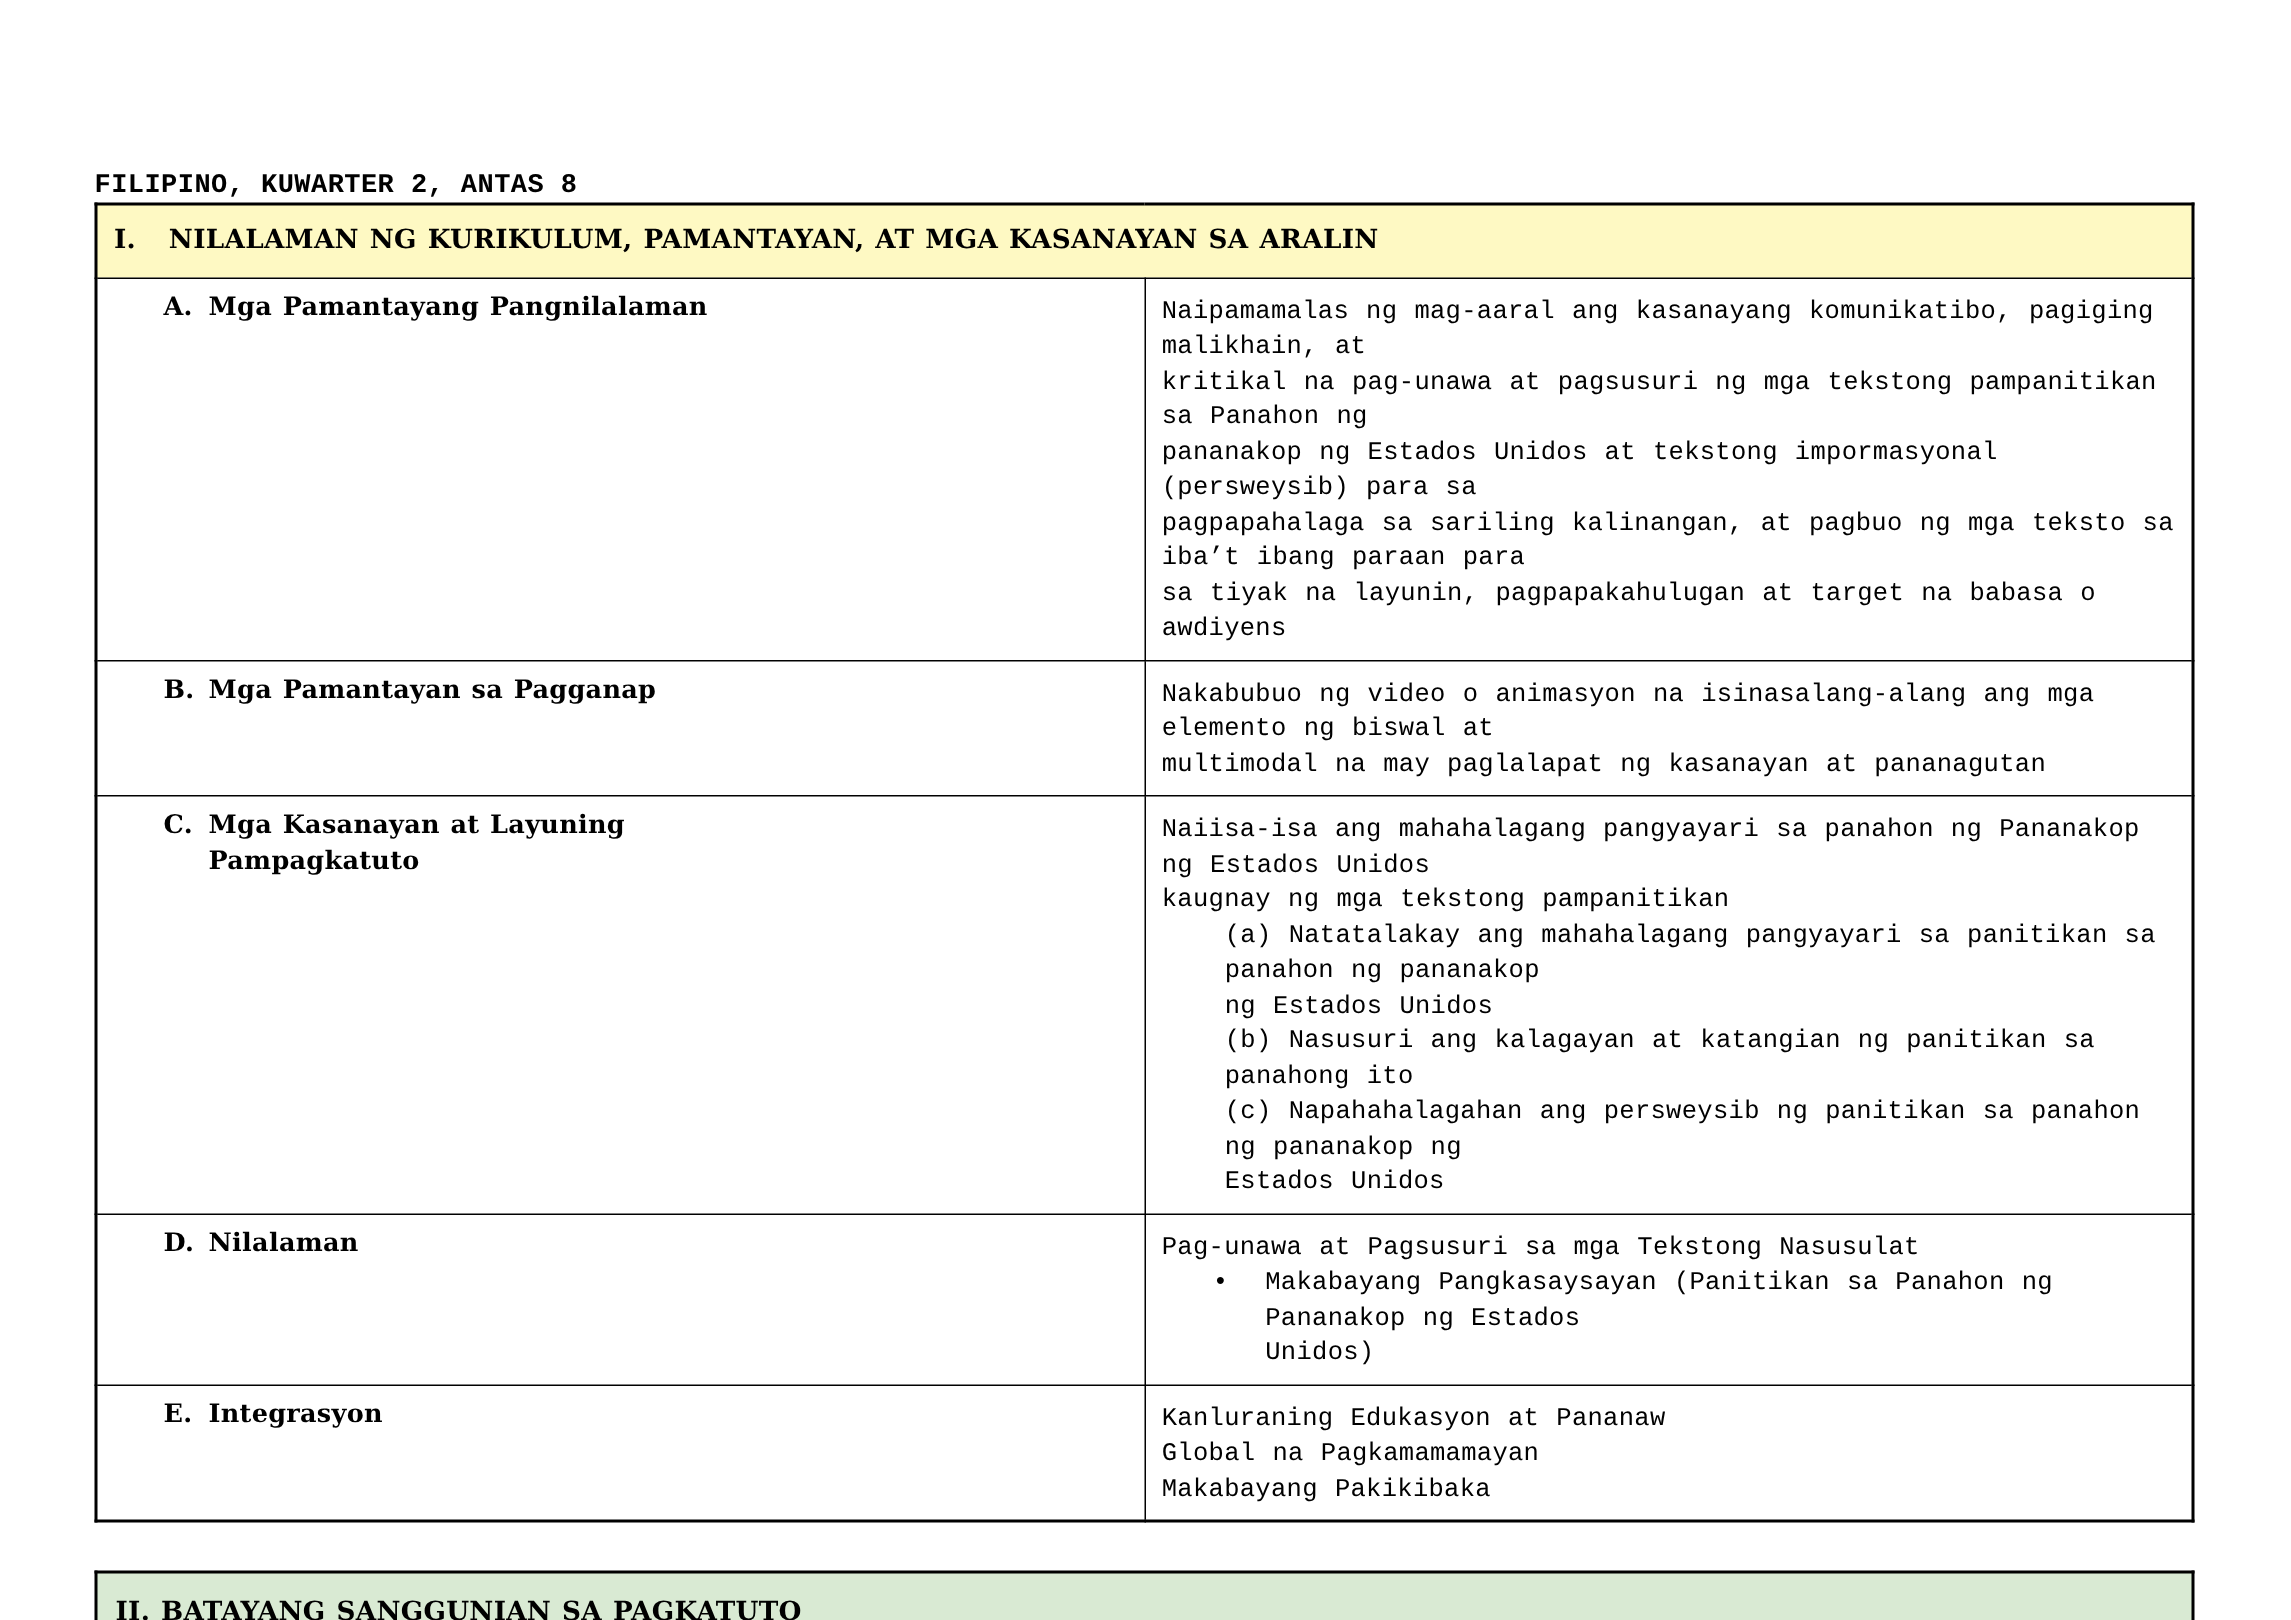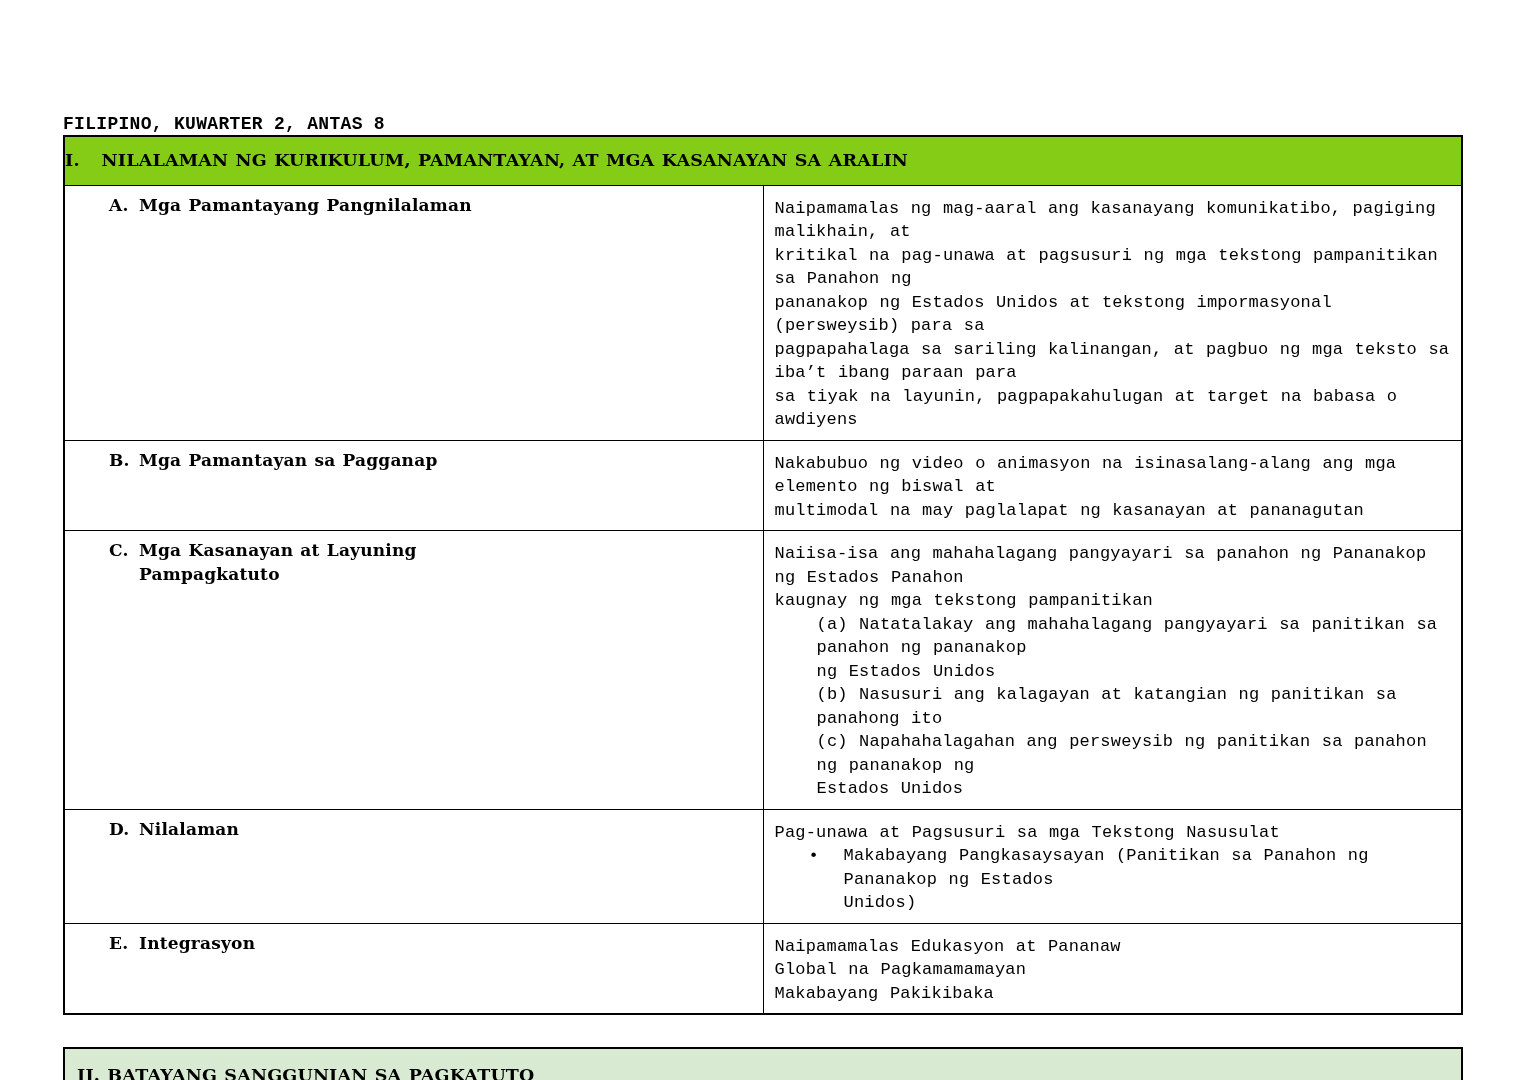--- a/index.html
+++ b/index.html
@@ -43,24 +43,24 @@
     font-size: 17px;
   }
   table.tbl td {
     border: 1.5px solid #000000;
     vertical-align: top;
     letter-spacing: 0.2px;
     word-spacing: 1px;
     line-height: 23.5px;
   }
   .sec-header-cell {
-    background: #84cc16;
+    background: #fef9c3;
     font-weight: bold;
     font-size: 17.5px;
-    padding: 12px 0;
+    padding: 12px 11px;
     letter-spacing: 0.3px;
   }
   .label-cell {
     width: 482px;
     padding: 8px 10px 8px 44px;
     font-weight: bold;
   }
   .label-inner {
     display: flex;
   }
@@ -142,21 +142,21 @@
 
     <tr style="height:182px;">
       <td class="label-cell">
         <div class="label-inner">
           <span class="label-num">C.</span>
           <span class="label-text">Mga Kasanayan at Layuning
 Pampagkatuto</span>
         </div>
       </td>
       <td class="content-cell">
-        <div class="pre">Naiisa-isa ang mahahalagang pangyayari sa panahon ng Pananakop ng Estados Panahon
+        <div class="pre">Naiisa-isa ang mahahalagang pangyayari sa panahon ng Pananakop ng Estados Unidos
 kaugnay ng mga tekstong pampanitikan</div>
         <div class="sub-block">
           <div class="pre">(a) Natatalakay ang mahahalagang pangyayari sa panitikan sa panahon ng pananakop
 ng Estados Unidos</div>
           <div class="pre">(b) Nasusuri ang kalagayan at katangian ng panitikan sa panahong ito</div>
           <div class="pre">(c) Napahahalagahan ang persweysib ng panitikan sa panahon ng pananakop ng
 Estados Unidos</div>
         </div>
       </td>
     </tr>
@@ -179,21 +179,21 @@
     </tr>
 
     <tr style="height:91px;">
       <td class="label-cell">
         <div class="label-inner">
           <span class="label-num">E.</span>
           <span class="label-text">Integrasyon</span>
         </div>
       </td>
       <td class="content-cell">
-        <div class="pre">Naipamamalas Edukasyon at Pananaw
+        <div class="pre">Kanluraning Edukasyon at Pananaw
 Global na Pagkamamamayan
 Makabayang Pakikibaka</div>
       </td>
     </tr>
   </tbody>
     </table>
 
   <table class="tbl tbl2">
     <tbody>
         <tr style="height:58px;">

